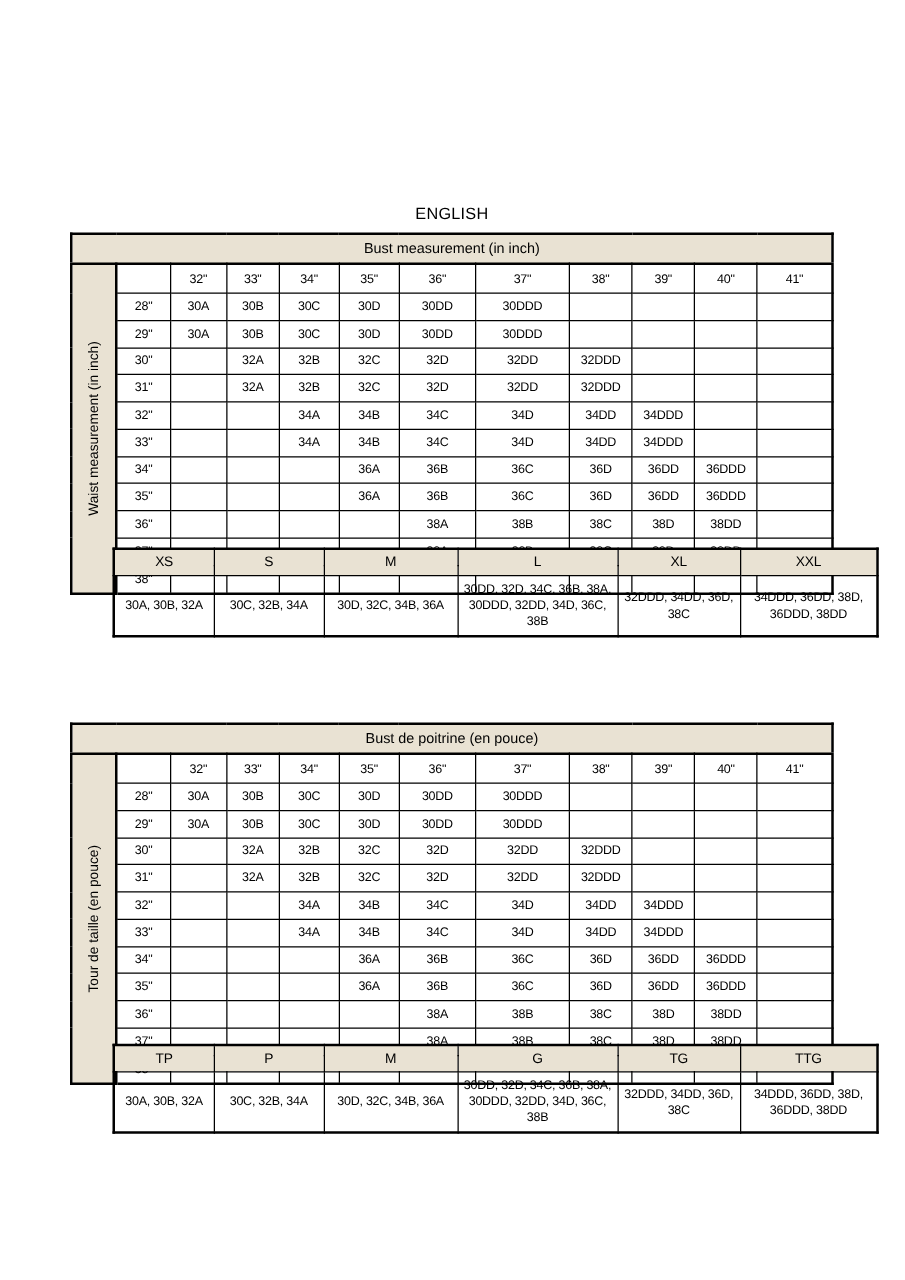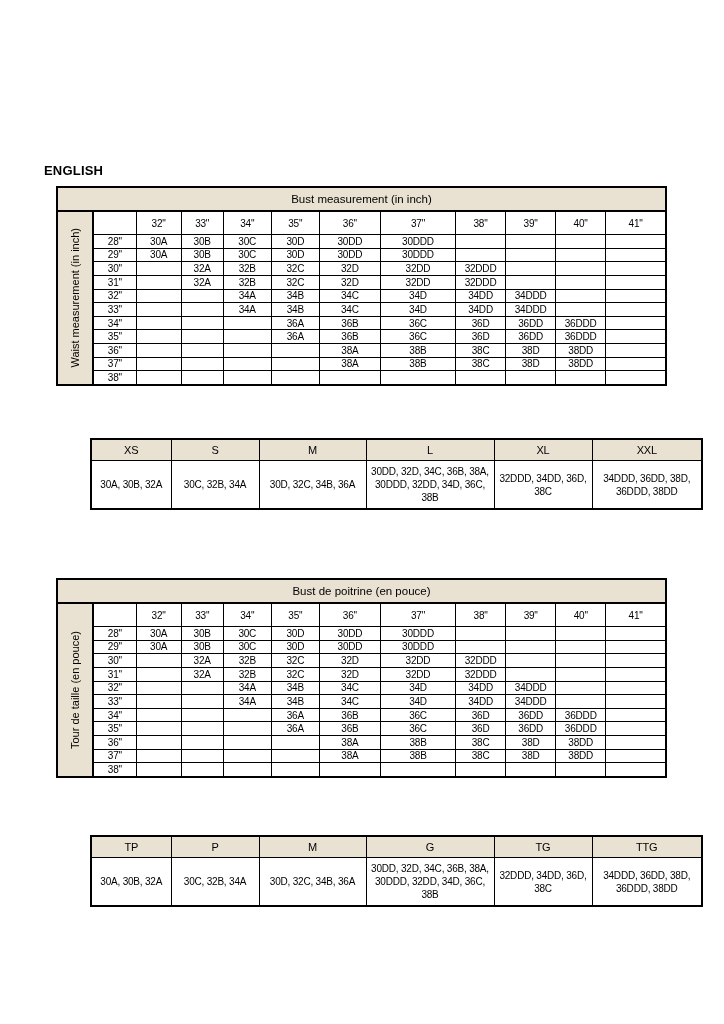--- a/index.html
+++ b/index.html
@@ -5,37 +5,37 @@
   html,body{margin:0;padding:0;background:#fff;}
   .page{
     position:relative;
     width:724px;height:1024px;
     background:#ffffff;
     font-family:"Liberation Sans",sans-serif;
     color:#000;
     overflow:hidden;
   }
   .heading{
-    position:absolute;left:44px;width:611px;
-    text-align:left;font-weight:bold;font-size:13px;
+    position:absolute;left:56px;width:611px;
+    text-align:center;font-weight:normal;font-size:13px;
     letter-spacing:0.2px;
   }
   table.grid{
     position:absolute;left:56px;width:611px;
     border-collapse:collapse;table-layout:fixed;
     border:2px solid #000;
   }
   table.grid td{
     border:1px solid #000;
     text-align:center;vertical-align:middle;
     font-size:10px;letter-spacing:-0.2px;
     padding:0;overflow:hidden;white-space:nowrap;
   }
   
-  table.matrix{height:200px;padding-left:25px;}
+  table.matrix{height:290px;padding-left:25px;}
   table.matrix td.band{
     background:#e9e2d3;font-size:11.5px;height:22px;
     border-bottom:2px solid #000;letter-spacing:0;
   }
   table.matrix td.side{background:#e9e2d3;border-right:2px solid #000;}
   .vtext{
     writing-mode:vertical-rl;transform:rotate(180deg);
     font-size:11px;letter-spacing:0;margin:0 auto;white-space:nowrap;
   }
   table.matrix td.hdr{height:22px;font-size:10px;}

